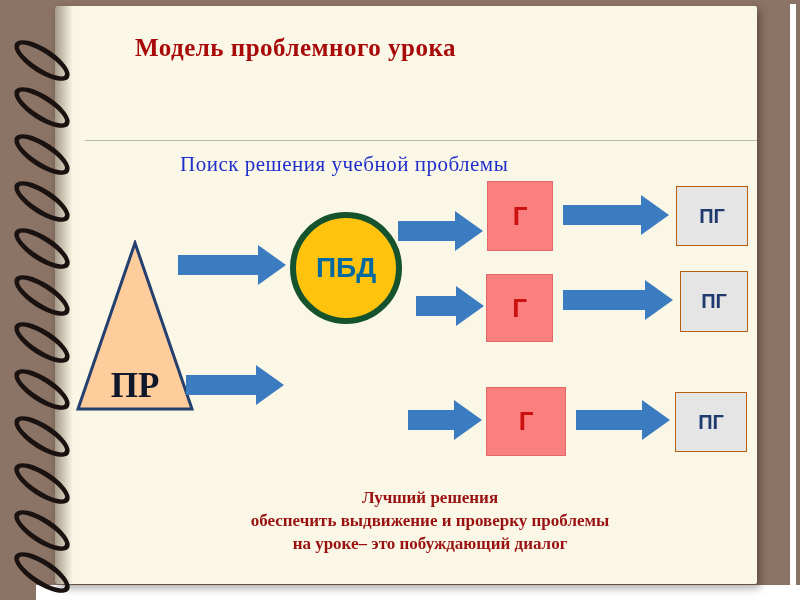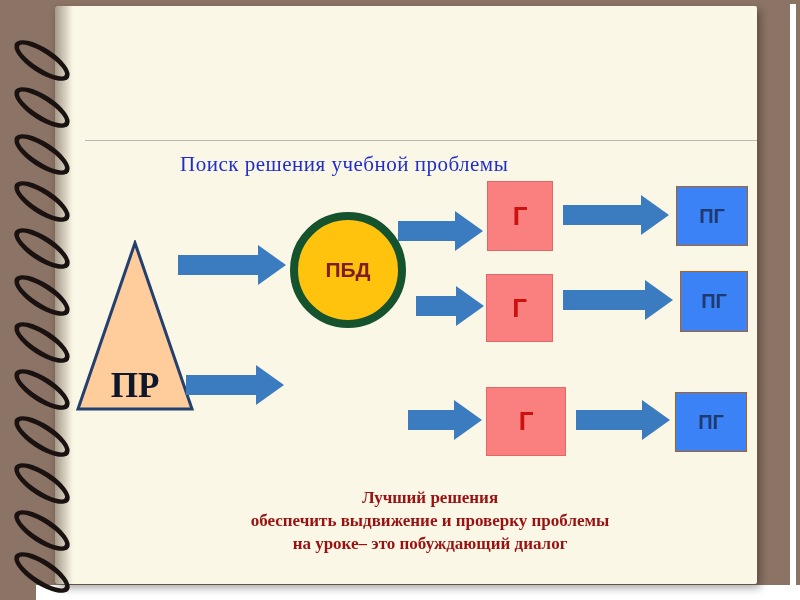--- a/index.html
+++ b/index.html
@@ -61,31 +61,31 @@
   .a5{left:563px;top:290px;width:82px;}
   .a6{left:186px;top:375px;width:70px;}
   .a7{left:408px;top:410px;width:46px;}
   .a8{left:576px;top:410px;width:66px;}
   .node{
     position:absolute;display:flex;align-items:center;justify-content:center;
     z-index:2;font-family:"Liberation Sans", sans-serif;font-weight:bold;
   }
   .circle-pbd{
     left:290px;top:212px;width:100px;height:100px;border-radius:50%;
-    background:#ffc20d;border:8px solid #14532d;color:#7f1d1d;font-size:21px;
+    background:#ffc20d;border:6px solid #14532d;color:#0369a1;font-size:28px;
   }
   .circle-pvd{
     left:291px;top:344px;width:114px;height:102px;border-radius:50%;
     background:#4a86c8;border:2px solid #36689f;color:#ffe818;font-size:22px;
   }
   .sq-g{background:#fa8080;border:1px solid #e06868;color:#cc1111;font-size:26px;}
   .g1{left:487px;top:181px;width:64px;height:68px;}
   .g2{left:486px;top:274px;width:65px;height:66px;}
   .g3{left:486px;top:387px;width:78px;height:67px;}
-  .sq-pg{background:#3b82f6;border:1px solid #b55f12;color:#1e3a6e;font-size:20px;}
+  .sq-pg{background:#e5e5e5;border:1px solid #b55f12;color:#1e3a6e;font-size:20px;}
   .pg1{left:676px;top:186px;width:70px;height:58px;}
   .pg2{left:680px;top:271px;width:66px;height:59px;}
   .pg3{left:675px;top:392px;width:70px;height:58px;}
 </style>
 </head>
 <body>
 
 <div class="stage">
 
   <div class="bottom-edge"></div>
@@ -101,20 +101,21 @@
     <div class="spiral" style="top:236px"></div>
     <div class="spiral" style="top:283px"></div>
     <div class="spiral" style="top:330px"></div>
     <div class="spiral" style="top:377px"></div>
     <div class="spiral" style="top:424px"></div>
     <div class="spiral" style="top:471px"></div>
     <div class="spiral" style="top:518px"></div>
     <div class="spiral" style="top:560px"></div>
   </div>
 
+  <h1 class="title">Модель проблемного урока</h1>
   <div class="divider"></div>
   <h2 class="subtitle">Поиск решения учебной проблемы</h2>
 
   <div class="tri-wrap">
     <svg width="120" height="172" viewBox="0 0 120 172">
       <polygon points="60,3 117,169 3,169" fill="#ffcc9c" stroke="#23406e" stroke-width="3"></polygon>
     </svg>
     <div class="tri-label">ПР</div>
   </div>
 

